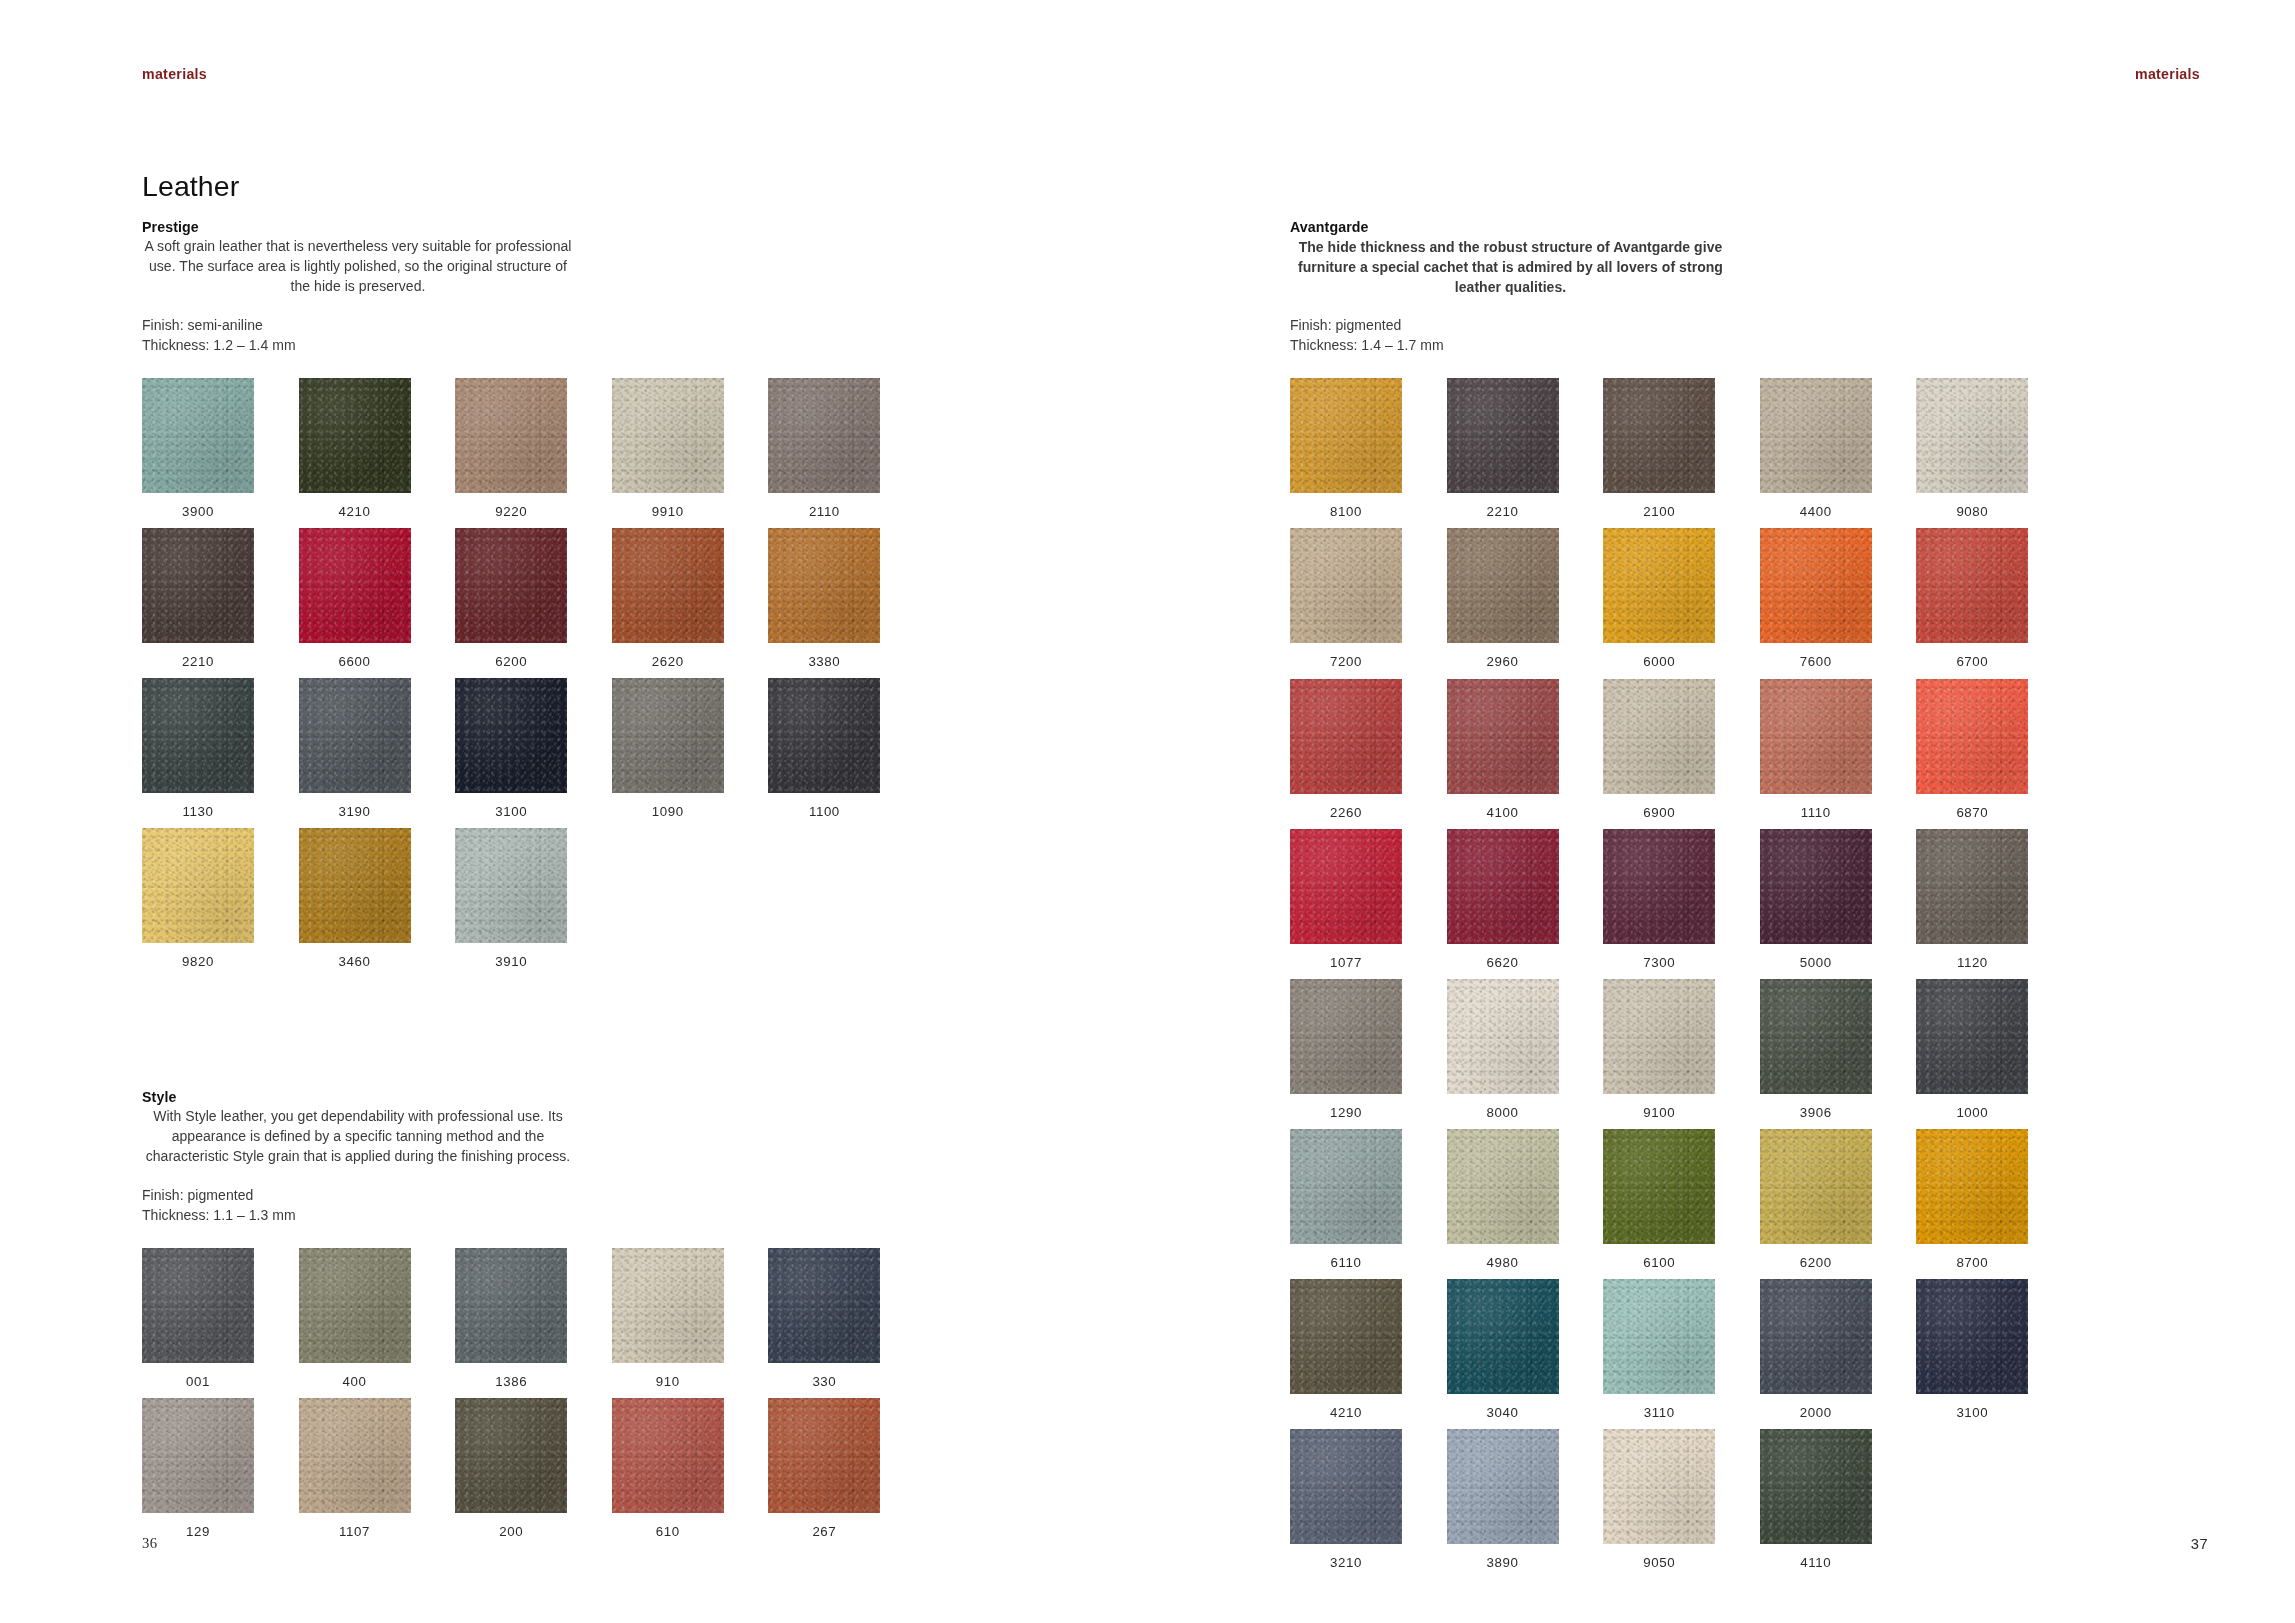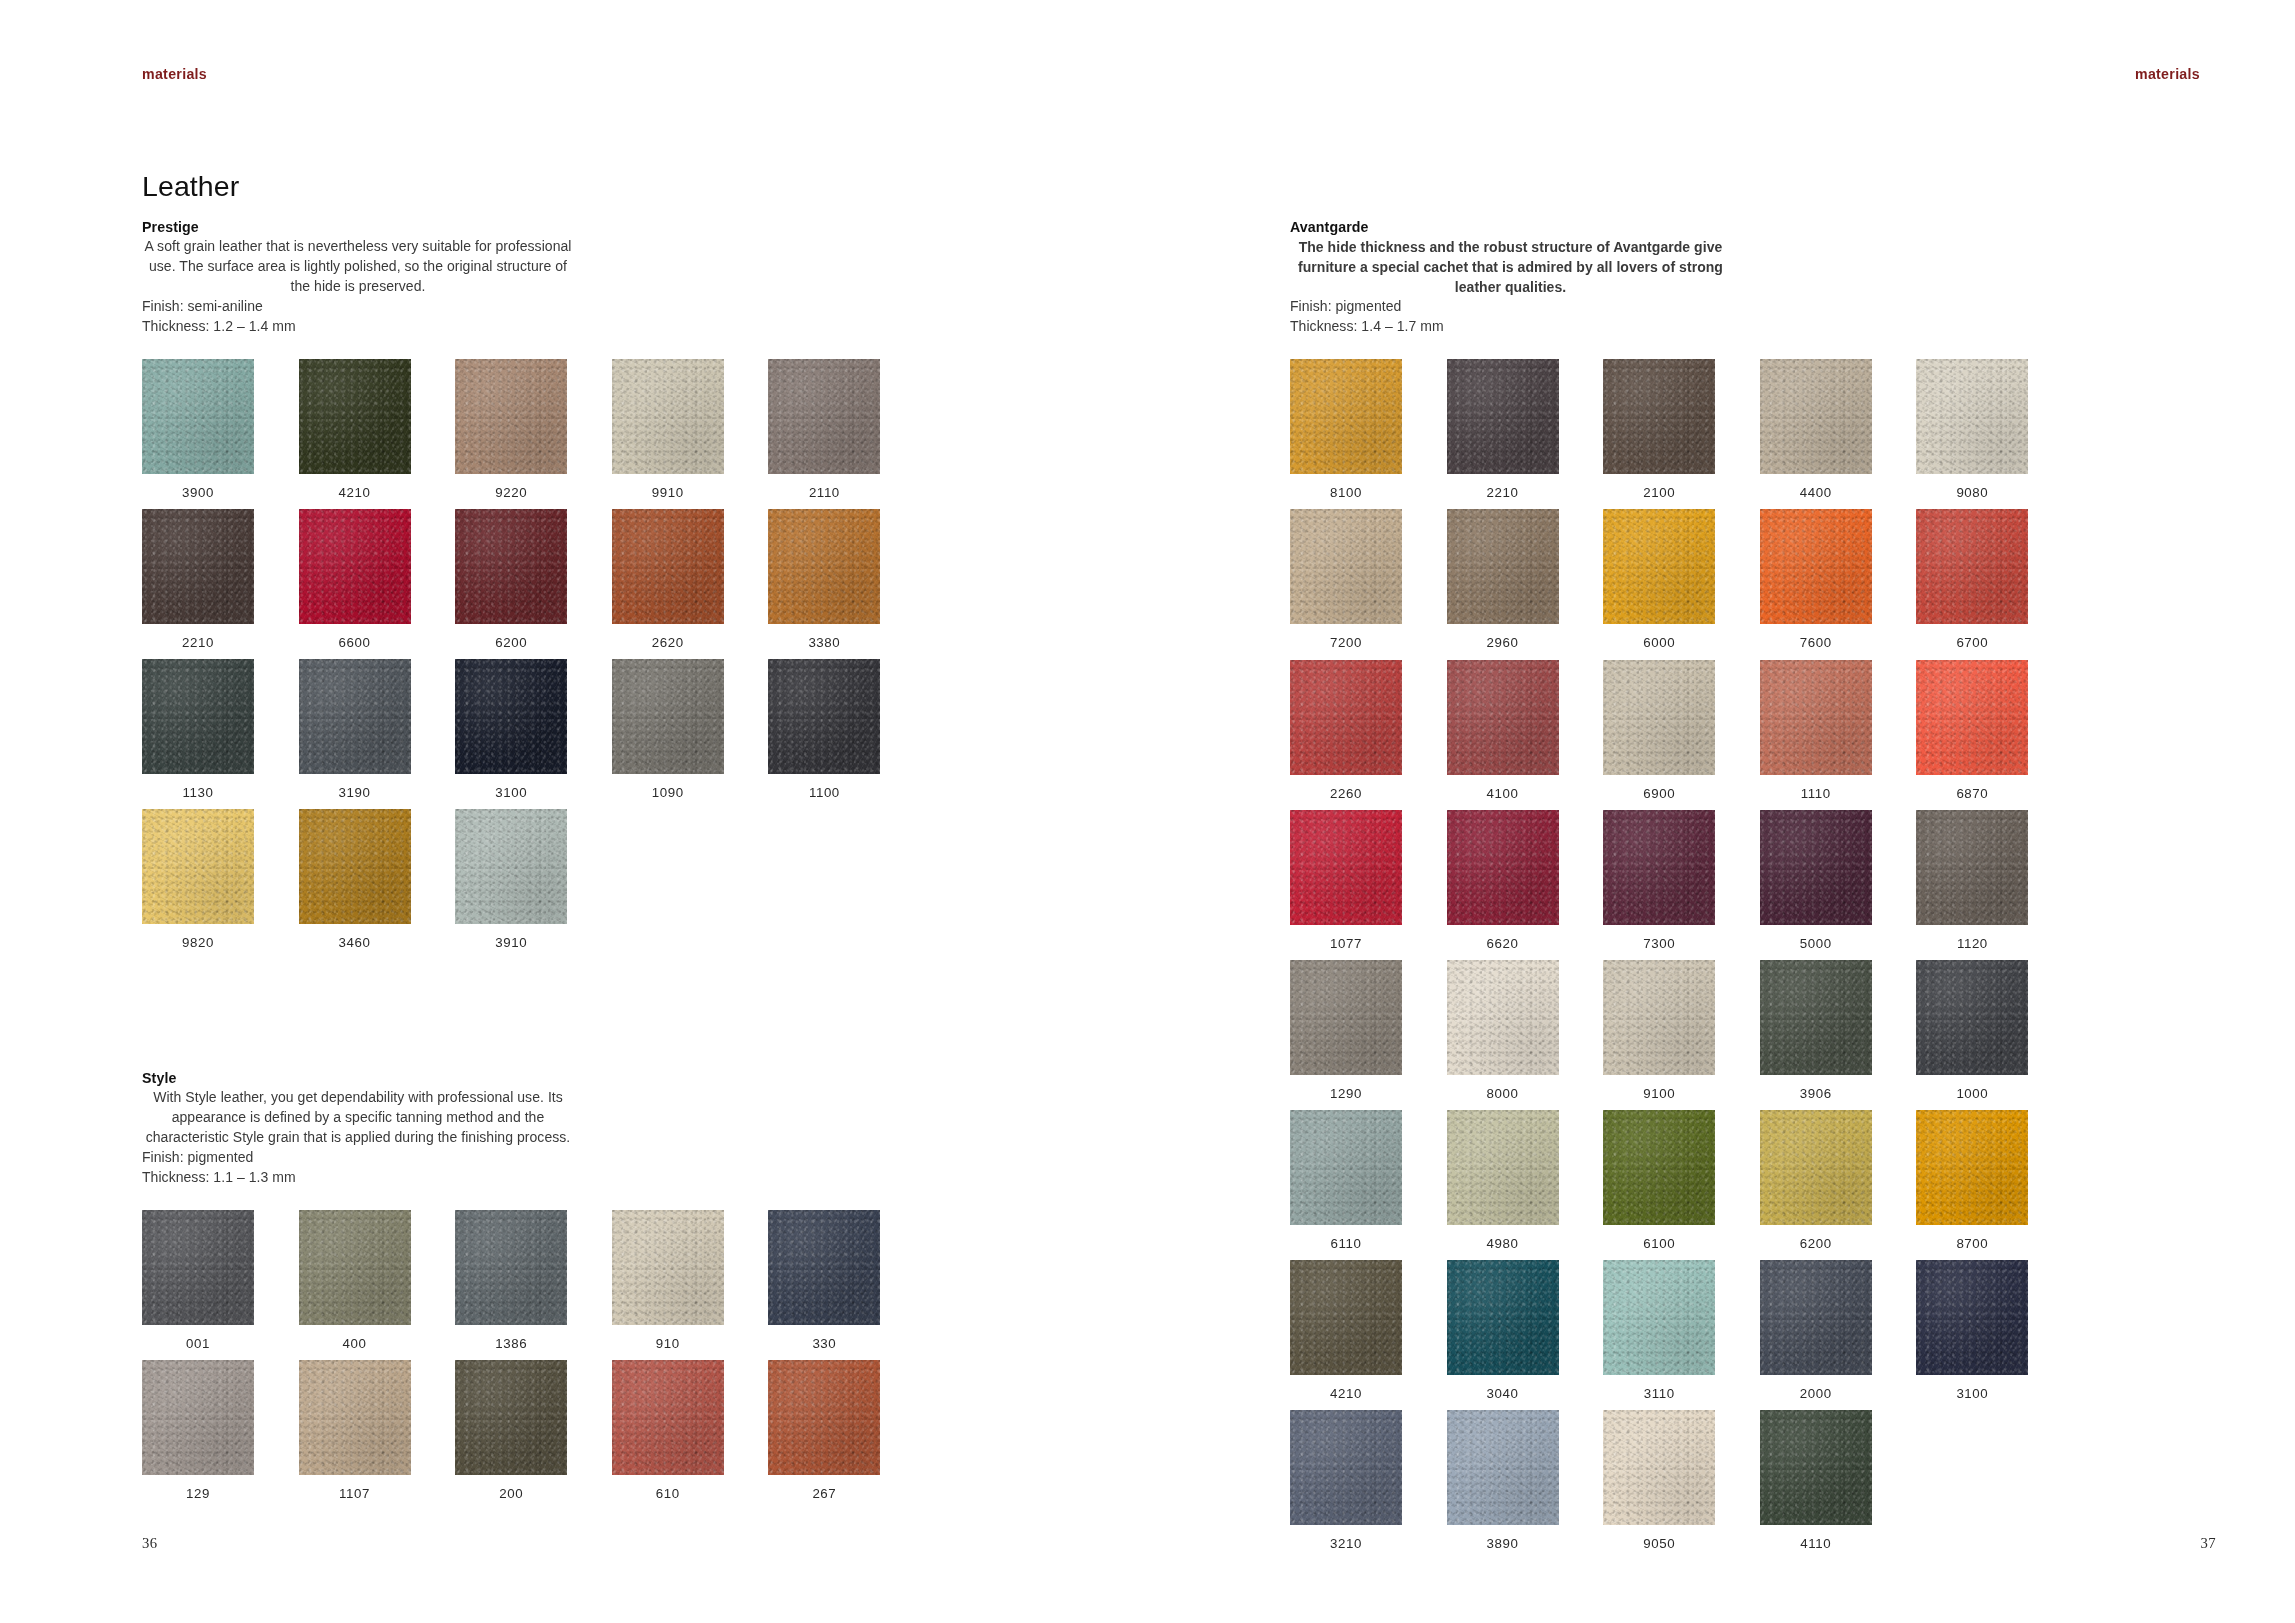--- a/index.html
+++ b/index.html
@@ -45,21 +45,21 @@
 
   
   .folio {
     position: absolute;
     bottom: 72px;
     font-size: 14.7px;
     color: #2b2b2b;
     letter-spacing: 0.4px;
   }
   .page-left .folio  { left: 142px; font-family: Liberation Serif, serif; }
-  .page-right .folio { right: 80px; font-family: Liberation Serif, serif; }
+  .page-right .folio { right: 88px; }
 
   
   .col {
     position: absolute;
     top: 0;
     width: 937px;
   }
   .page-left .col  { left: 142px; }
   .page-right .col { left: 142px; }
 
@@ -83,20 +83,21 @@
     font-size: 14px;
     line-height: 1.42;
     color: #3a3a3a;
     max-width: 432px;
     letter-spacing: 0.05px;
     text-align: center;
   }
   .page-right .section-desc { max-width: 441px; font-weight: bold; }
 
   .spec-block {
+    margin-top: 19px;
     font-size: 14px;
     line-height: 1.42;
     color: #3a3a3a;
     letter-spacing: 0.05px;
   }
 
   
   .swatch-grid {
     display: flex;
     flex-wrap: wrap;

